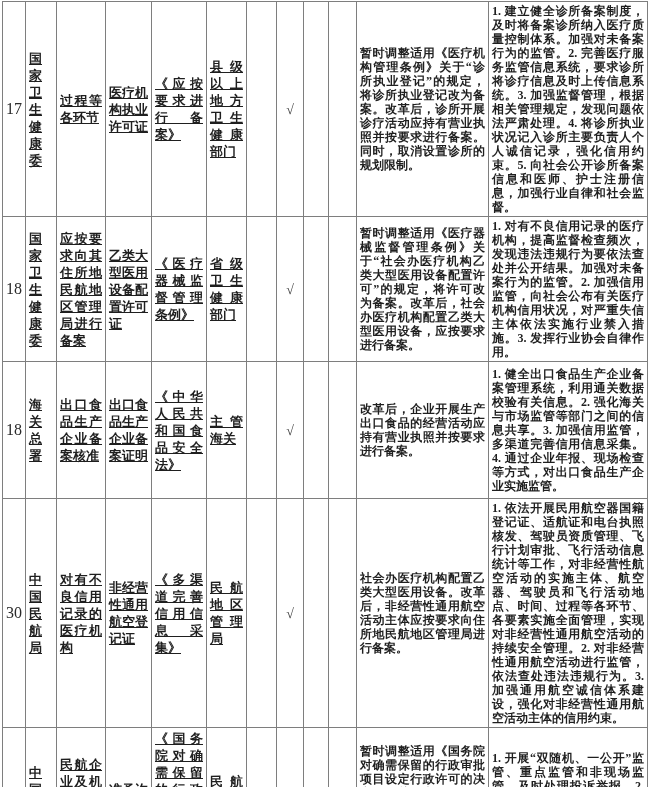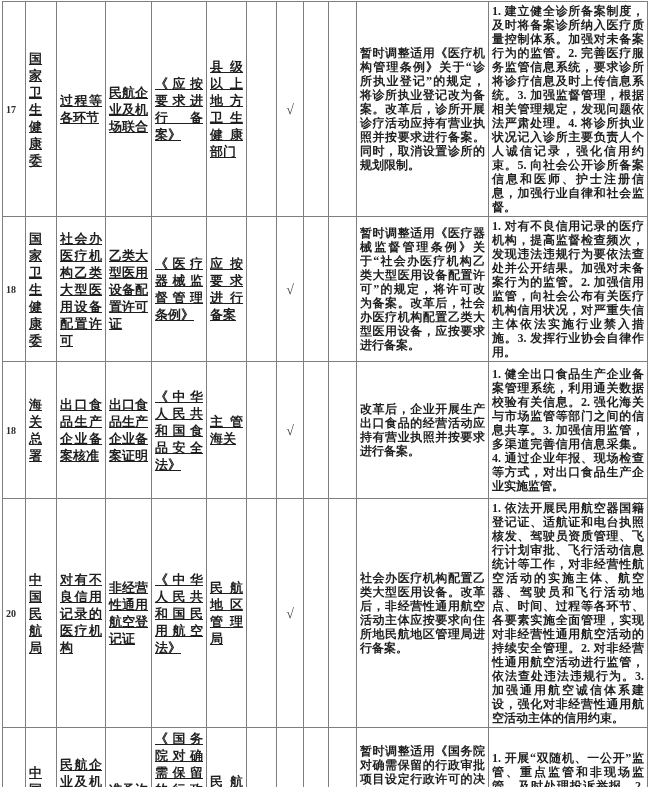--- a/index.html
+++ b/index.html
@@ -23,22 +23,22 @@
     background: #ffffff;
   }
   table.doc td {
     border: 1px solid #7e7e7e;
     vertical-align: middle;
     overflow: hidden;
     padding: 2px 3px;
   }
   td.num {
     text-align: left;
-    font-size: 10px;
-    font-weight: bold;
+    font-size: 16px;
+    font-weight: normal;
     color: #2a2a2a;
   }
   td.narrow {
     font-size: 13px;
     line-height: 17px;
     text-align: justify;
     text-justify: inter-character;
     padding: 2px 4px;
     word-break: break-all;
     text-decoration: underline;
@@ -79,38 +79,38 @@
       <col style="width:28px">
         <col style="width:132px">
         <col style="width:159px">
     </colgroup>
 
     <tbody>
         <tr style="height:181px">
       <td class="num">17</td>
       <td class="narrow">国家卫生健康委</td>
       <td class="narrow">过程等各环节</td>
-      <td class="narrow">民航企业及机场联合</td>
+      <td class="narrow">医疗机构执业许可证</td>
       <td class="narrow">《应按要求进行备案》</td>
       <td class="narrow">县级以上地方卫生健康部门</td>
       <td class="check"><span></span></td>
       <td class="check"><span>√</span></td>
       <td class="check"><span></span></td>
       <td class="check"><span></span></td>
       <td class="wide">暂时调整适用《医疗机构管理条例》关于“诊所执业登记”的规定，将诊所执业登记改为备案。改革后，诊所开展诊疗活动应持有营业执照并按要求进行备案。同时，取消设置诊所的规划限制。</td>
       <td class="wide">1. 建立健全诊所备案制度，及时将备案诊所纳入医疗质量控制体系。加强对未备案行为的监管。2. 完善医疗服务监管信息系统，要求诊所将诊疗信息及时上传信息系统。3. 加强监督管理，根据相关管理规定，发现问题依法严肃处理。4. 将诊所执业状况记入诊所主要负责人个人诚信记录，强化信用约束。5. 向社会公开诊所备案信息和医师、护士注册信息，加强行业自律和社会监督。</td>
     </tr>
 
     <tr style="height:137px">
       <td class="num">18</td>
       <td class="narrow">国家卫生健康委</td>
-      <td class="narrow">社会办医疗机构乙类大型医用设备配置许可</td>
+      <td class="narrow">应按要求向其住所地民航地区管理局进行备案</td>
       <td class="narrow">乙类大型医用设备配置许可证</td>
       <td class="narrow">《医疗器械监督管理条例》</td>
-      <td class="narrow">应按要求进行备案</td>
+      <td class="narrow">省级卫生健康部门</td>
       <td class="check"><span></span></td>
       <td class="check"><span>√</span></td>
       <td class="check"><span></span></td>
       <td class="check"><span></span></td>
       <td class="wide">暂时调整适用《医疗器械监督管理条例》关于“社会办医疗机构乙类大型医用设备配置许可”的规定，将许可改为备案。改革后，社会办医疗机构配置乙类大型医用设备，应按要求进行备案。</td>
       <td class="wide">1. 对有不良信用记录的医疗机构，提高监督检查频次，发现违法违规行为要依法查处并公开结果。加强对未备案行为的监管。2. 加强信用监管，向社会公布有关医疗机构信用状况，对严重失信主体依法实施行业禁入措施。3. 发挥行业协会自律作用。</td>
     </tr>
 
     <tr style="height:137px">
       <td class="num">18</td>
@@ -121,25 +121,25 @@
       <td class="narrow">主管海关</td>
       <td class="check"><span></span></td>
       <td class="check"><span>√</span></td>
       <td class="check"><span></span></td>
       <td class="check"><span></span></td>
       <td class="wide">改革后，企业开展生产出口食品的经营活动应持有营业执照并按要求进行备案。</td>
       <td class="wide">1. 健全出口食品生产企业备案管理系统，利用通关数据校验有关信息。2. 强化海关与市场监管等部门之间的信息共享。3. 加强信用监管，多渠道完善信用信息采集。4. 通过企业年报、现场检查等方式，对出口食品生产企业实施监管。</td>
     </tr>
 
     <tr style="height:198px">
-      <td class="num">20</td>
+      <td class="num">30</td>
       <td class="narrow">中国民航局</td>
       <td class="narrow">对有不良信用记录的医疗机构</td>
       <td class="narrow">非经营性通用航空登记证</td>
-      <td class="narrow">《中华人民共和国民用航空法》</td>
+      <td class="narrow">《多渠道完善信用信息采集》</td>
       <td class="narrow">民航地区管理局</td>
       <td class="check"><span></span></td>
       <td class="check"><span>√</span></td>
       <td class="check"><span></span></td>
       <td class="check"><span></span></td>
       <td class="wide">社会办医疗机构配置乙类大型医用设备。改革后，非经营性通用航空活动主体应按要求向住所地民航地区管理局进行备案。</td>
       <td class="wide">1. 依法开展民用航空器国籍登记证、适航证和电台执照核发、驾驶员资质管理、飞行计划审批、飞行活动信息统计等工作，对非经营性航空活动的实施主体、航空器、驾驶员和飞行活动地点、时间、过程等各环节、各要素实施全面管理，实现对非经营性通用航空活动的持续安全管理。2. 对非经营性通用航空活动进行监管，依法查处违法违规行为。3. 加强通用航空诚信体系建设，强化对非经营性通用航空活动主体的信用约束。</td>
     </tr>
 
     <tr style="height:130px">

